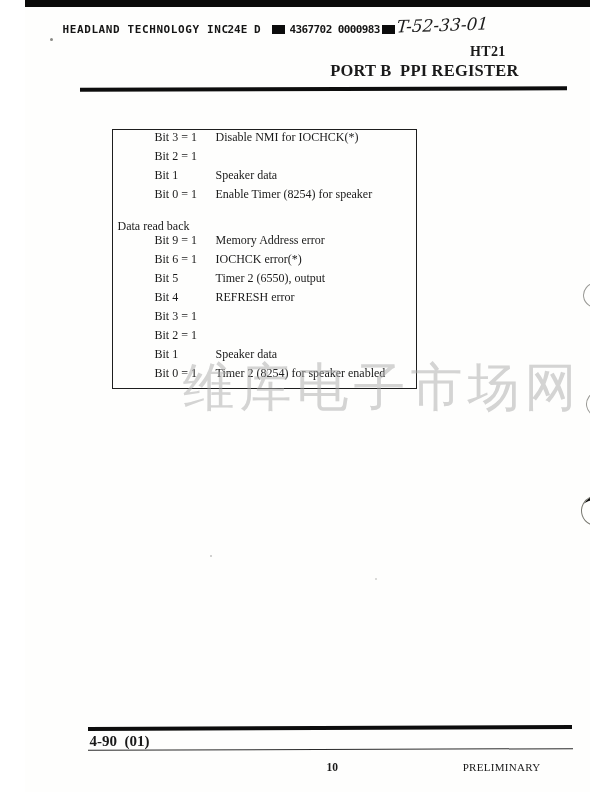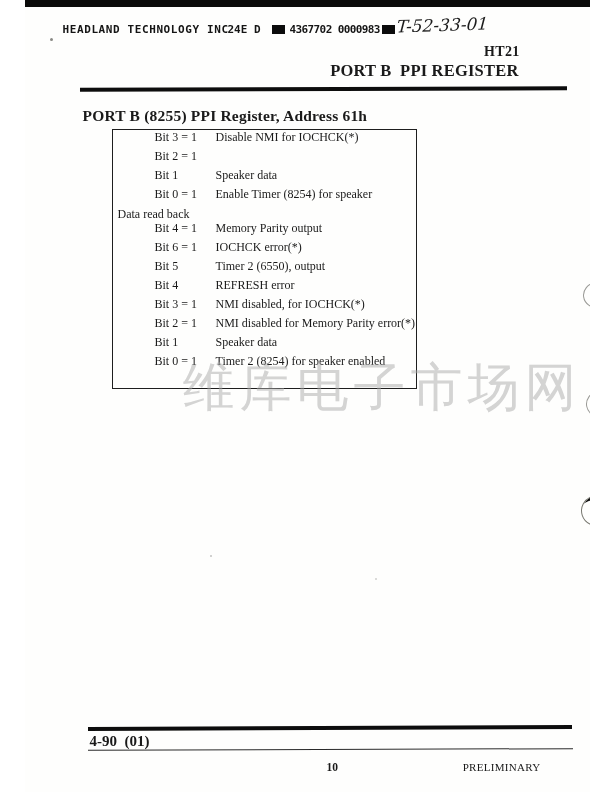--- a/index.html
+++ b/index.html
@@ -27,28 +27,28 @@
   .hole5{left:562px;top:695px;width:22px;height:26px;border:2px solid transparent;border-right:4px solid #151515;border-radius:50%;transform:rotate(6deg);}
   
   .ocr{position:absolute;font-family:"DejaVu Sans Mono", monospace;font-weight:700;font-size:11px;color:#151515;white-space:pre;}
   .company{left:38px;top:23px;letter-spacing:0.6px;}
   .code{left:203px;top:23px;}
   .serial{left:265px;top:23px;letter-spacing:-0.6px;}
   .blackbox{position:absolute;width:13px;height:9px;background:#0c0c0c;}
   .bb1{left:247px;top:25px;}
   .bb2{left:357px;top:25px;}
   .handwritten{position:absolute;left:372px;top:15px;font-family:"DejaVu Serif", serif;font-style:italic;font-size:17px;color:#1c1c1c;transform:rotate(-2deg) skewX(-6deg);white-space:pre;}
-  .docid{position:absolute;right:70px;top:44px;font-weight:700;font-size:14px;letter-spacing:0.3px;padding-left:22px;}
+  .docid{position:absolute;right:84px;top:44px;font-weight:700;font-size:14px;letter-spacing:0.3px;padding-left:22px;}
   .doctitle{position:absolute;right:71px;top:61px;font-weight:700;font-size:16.5px;white-space:pre;letter-spacing:0.2px;}
   .rule-top{position:absolute;left:55px;top:87px;width:487px;height:4px;background:#0d0d0d;transform:rotate(-0.15deg);}
   
   .section-heading{position:absolute;left:58px;top:107px;font-weight:700;font-size:15.5px;letter-spacing:0.2px;white-space:pre;}
   .rbox{position:absolute;left:87px;top:129px;width:305px;height:260px;border:1.5px solid #1e1e1e;box-sizing:border-box;background:transparent;}
   .group-label{font-size:12px;height:13px;line-height:13px;padding:2px 0 0 5px;white-space:pre;}
-  .group-label.second{margin-top:0;}
+  .group-label.second{margin-top:12px;}
   .row{display:flex;align-items:flex-start;height:19px;padding-left:42px;box-sizing:border-box;}
   .row .bit{display:inline-block;width:61px;font-size:12px;line-height:15px;white-space:pre;}
   .row .desc{font-size:12px;line-height:15px;white-space:pre;}
   
   .watermark{position:absolute;left:158px;top:364px;font-size:52px;line-height:46px;letter-spacing:5px;color:rgba(170,170,170,0.50);font-family:"DejaVu Sans", sans-serif;z-index:6;pointer-events:none;white-space:pre;}
   
   .rule-foot-thick{position:absolute;left:63px;top:726px;width:484px;height:3.5px;background:#0d0d0d;transform:rotate(-0.25deg);}
   .footer-row{position:absolute;left:63px;top:732px;width:484px;height:15px;font-weight:700;font-size:15px;}
   .footer-rev{position:absolute;left:2px;top:1px;white-space:pre;}
   .footer-address{position:absolute;left:83px;top:0;width:401px;text-align:center;white-space:pre;}
@@ -78,21 +78,20 @@
   <span class="ocr company">HEADLAND TECHNOLOGY INC</span>
   <span class="ocr code">24E D</span>
   <span class="blackbox bb1"></span>
   <span class="ocr serial">4367702 0000983 0</span>
   <span class="blackbox bb2"></span>
   <span class="handwritten">T-52-33-01</span>
   <div class="docid">HT21</div>
   <div class="doctitle">PORT B  PPI REGISTER</div>
   <div class="rule-top"></div>
 
-  <div class="section-heading">PORT B (8255) PPI Register, Address 61h</div>
 
   <div class="rbox">
 
     <div class="row">
       <span class="bit">Bit 3 = 1</span>
       <span class="desc">Disable NMI for IOCHCK(*)</span>
     </div>
     <div class="row">
       <span class="bit">Bit 2 = 1</span>
     </div>
@@ -101,42 +100,40 @@
       <span class="desc">Speaker data</span>
     </div>
     <div class="row">
       <span class="bit">Bit 0 = 1</span>
       <span class="desc">Enable Timer (8254) for speaker</span>
     </div>
 
     <div class="group-label second">Data read back</div>
 
     <div class="row">
-      <span class="bit">Bit 4 = 1</span>
-      <span class="desc">Memory Parity output</span>
+      <span class="bit">Bit 9 = 1</span>
+      <span class="desc">Memory Address error</span>
     </div>
     <div class="row">
       <span class="bit">Bit 6 = 1</span>
       <span class="desc">IOCHCK error(*)</span>
     </div>
     <div class="row">
       <span class="bit">Bit 5</span>
       <span class="desc">Timer 2 (6550), output</span>
     </div>
     <div class="row">
       <span class="bit">Bit 4</span>
       <span class="desc">REFRESH error</span>
     </div>
     <div class="row">
       <span class="bit">Bit 3 = 1</span>
-      <span class="desc">NMI disabled, for IOCHCK(*)</span>
     </div>
     <div class="row">
       <span class="bit">Bit 2 = 1</span>
-      <span class="desc">NMI disabled for Memory Parity error(*)</span>
     </div>
     <div class="row">
       <span class="bit">Bit 1</span>
       <span class="desc">Speaker data</span>
     </div>
     <div class="row">
       <span class="bit">Bit 0 = 1</span>
       <span class="desc">Timer 2 (8254) for speaker enabled</span>
     </div>
   </div>

